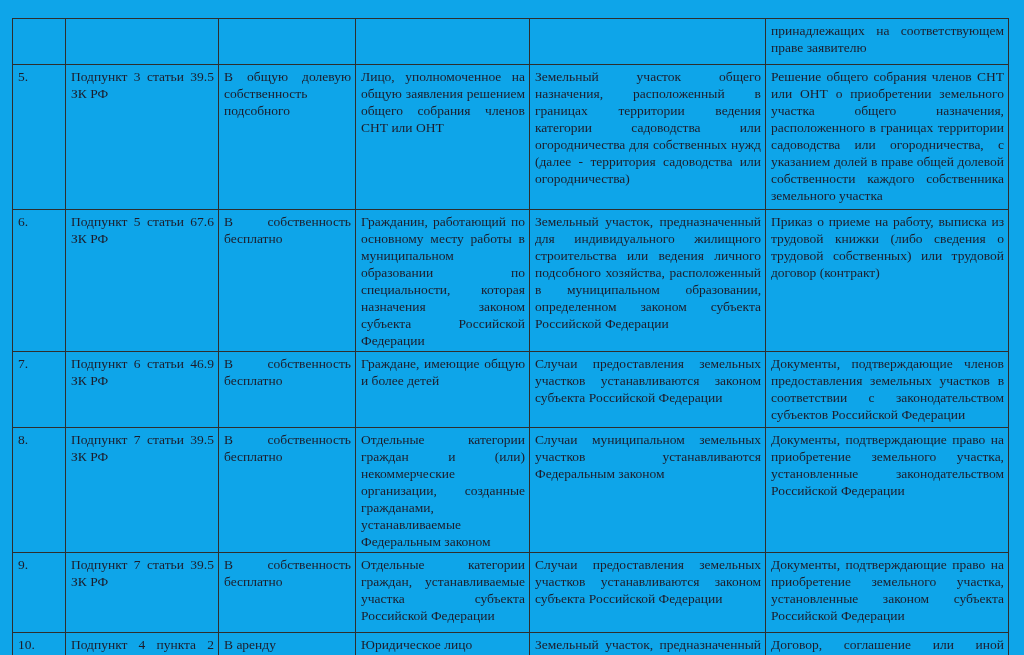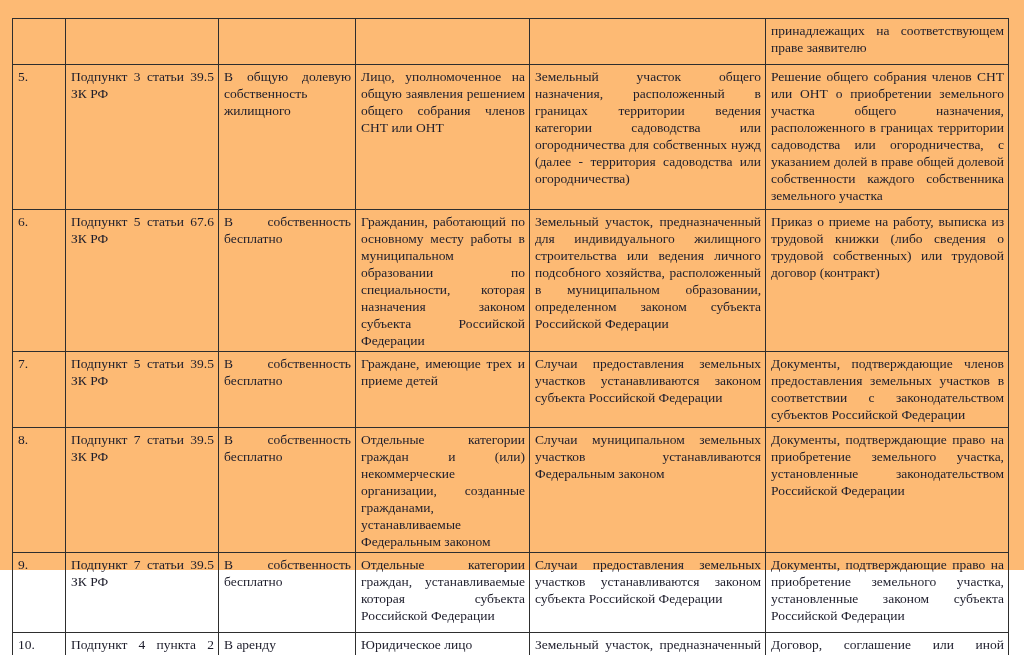--- a/index.html
+++ b/index.html
@@ -6,22 +6,22 @@
     margin: 0;
     padding: 0;
     width: 1024px;
     height: 655px;
     overflow: hidden;
     background: #ffffff;
   }
   .page {
     position: relative;
     width: 1024px;
-    height: 570px;
-    background: #fdba74;
+    height: 655px;
+    background: #0ea5e9;
     font-family: "Liberation Serif", "DejaVu Serif", serif;
   }
   table.land-table {
     position: absolute;
     left: 12px;
     top: 18px;
     width: 996px;
     border-collapse: collapse;
     table-layout: fixed;
     font-family: "Liberation Serif", "DejaVu Serif", serif;
@@ -75,58 +75,58 @@
         <td></td>
         <td></td>
         <td></td>
         <td></td>
         <td>принадлежащих на соответствующем праве заявителю</td>
       </tr>
 
       <tr class="r-5">
         <td class="num-cell">5.</td>
         <td>Подпункт 3 статьи 39.5 ЗК РФ</td>
-        <td>В общую долевую собственность жилищного</td>
+        <td>В общую долевую собственность подсобного</td>
         <td>Лицо, уполномоченное на общую заявления решением общего собрания членов СНТ или ОНТ</td>
         <td>Земельный участок общего назначения, расположенный в границах территории ведения категории садоводства или огородничества для собственных нужд (далее - территория садоводства или огородничества)</td>
         <td>Решение общего собрания членов СНТ или ОНТ о приобретении земельного участка общего назначения, расположенного в границах территории садоводства или огородничества, с указанием долей в праве общей долевой собственности каждого собственника земельного участка</td>
       </tr>
 
       <tr class="r-6">
         <td class="num-cell">6.</td>
         <td>Подпункт 5 статьи 67.6 ЗК РФ</td>
         <td>В собственность бесплатно</td>
         <td>Гражданин, работающий по основному месту работы в муниципальном образовании по специальности, которая назначения законом субъекта Российской Федерации</td>
         <td>Земельный участок, предназначенный для индивидуального жилищного строительства или ведения личного подсобного хозяйства, расположенный в муниципальном образовании, определенном законом субъекта Российской Федерации</td>
         <td>Приказ о приеме на работу, выписка из трудовой книжки (либо сведения о трудовой собственных) или трудовой договор (контракт)</td>
       </tr>
 
       <tr class="r-7">
         <td class="num-cell">7.</td>
-        <td>Подпункт 5 статьи 39.5 ЗК РФ</td>
+        <td>Подпункт 6 статьи 46.9 ЗК РФ</td>
         <td>В собственность бесплатно</td>
-        <td>Граждане, имеющие трех и приеме детей</td>
+        <td>Граждане, имеющие общую и более детей</td>
         <td>Случаи предоставления земельных участков устанавливаются законом субъекта Российской Федерации</td>
         <td>Документы, подтверждающие членов предоставления земельных участков в соответствии с законодательством субъектов Российской Федерации</td>
       </tr>
 
       <tr class="r-8">
         <td class="num-cell">8.</td>
         <td>Подпункт 7 статьи 39.5 ЗК РФ</td>
         <td>В собственность бесплатно</td>
         <td>Отдельные категории граждан и (или) некоммерческие организации, созданные гражданами, устанавливаемые Федеральным законом</td>
         <td>Случаи муниципальном земельных участков устанавливаются Федеральным законом</td>
         <td>Документы, подтверждающие право на приобретение земельного участка, установленные законодательством Российской Федерации</td>
       </tr>
 
       <tr class="r-9">
         <td class="num-cell">9.</td>
         <td>Подпункт 7 статьи 39.5 ЗК РФ</td>
         <td>В собственность бесплатно</td>
-        <td>Отдельные категории граждан, устанавливаемые которая субъекта Российской Федерации</td>
+        <td>Отдельные категории граждан, устанавливаемые участка субъекта Российской Федерации</td>
         <td>Случаи предоставления земельных участков устанавливаются законом субъекта Российской Федерации</td>
         <td>Документы, подтверждающие право на приобретение земельного участка, установленные законом субъекта Российской Федерации</td>
       </tr>
 
       <tr class="r-10">
         <td class="num-cell">10.</td>
         <td class="stretch">Подпункт 4 пункта 2</td>
         <td class="left-cell">В аренду</td>
         <td class="left-cell">Юридическое лицо</td>
         <td class="stretch">Земельный участок, предназначенный</td>

